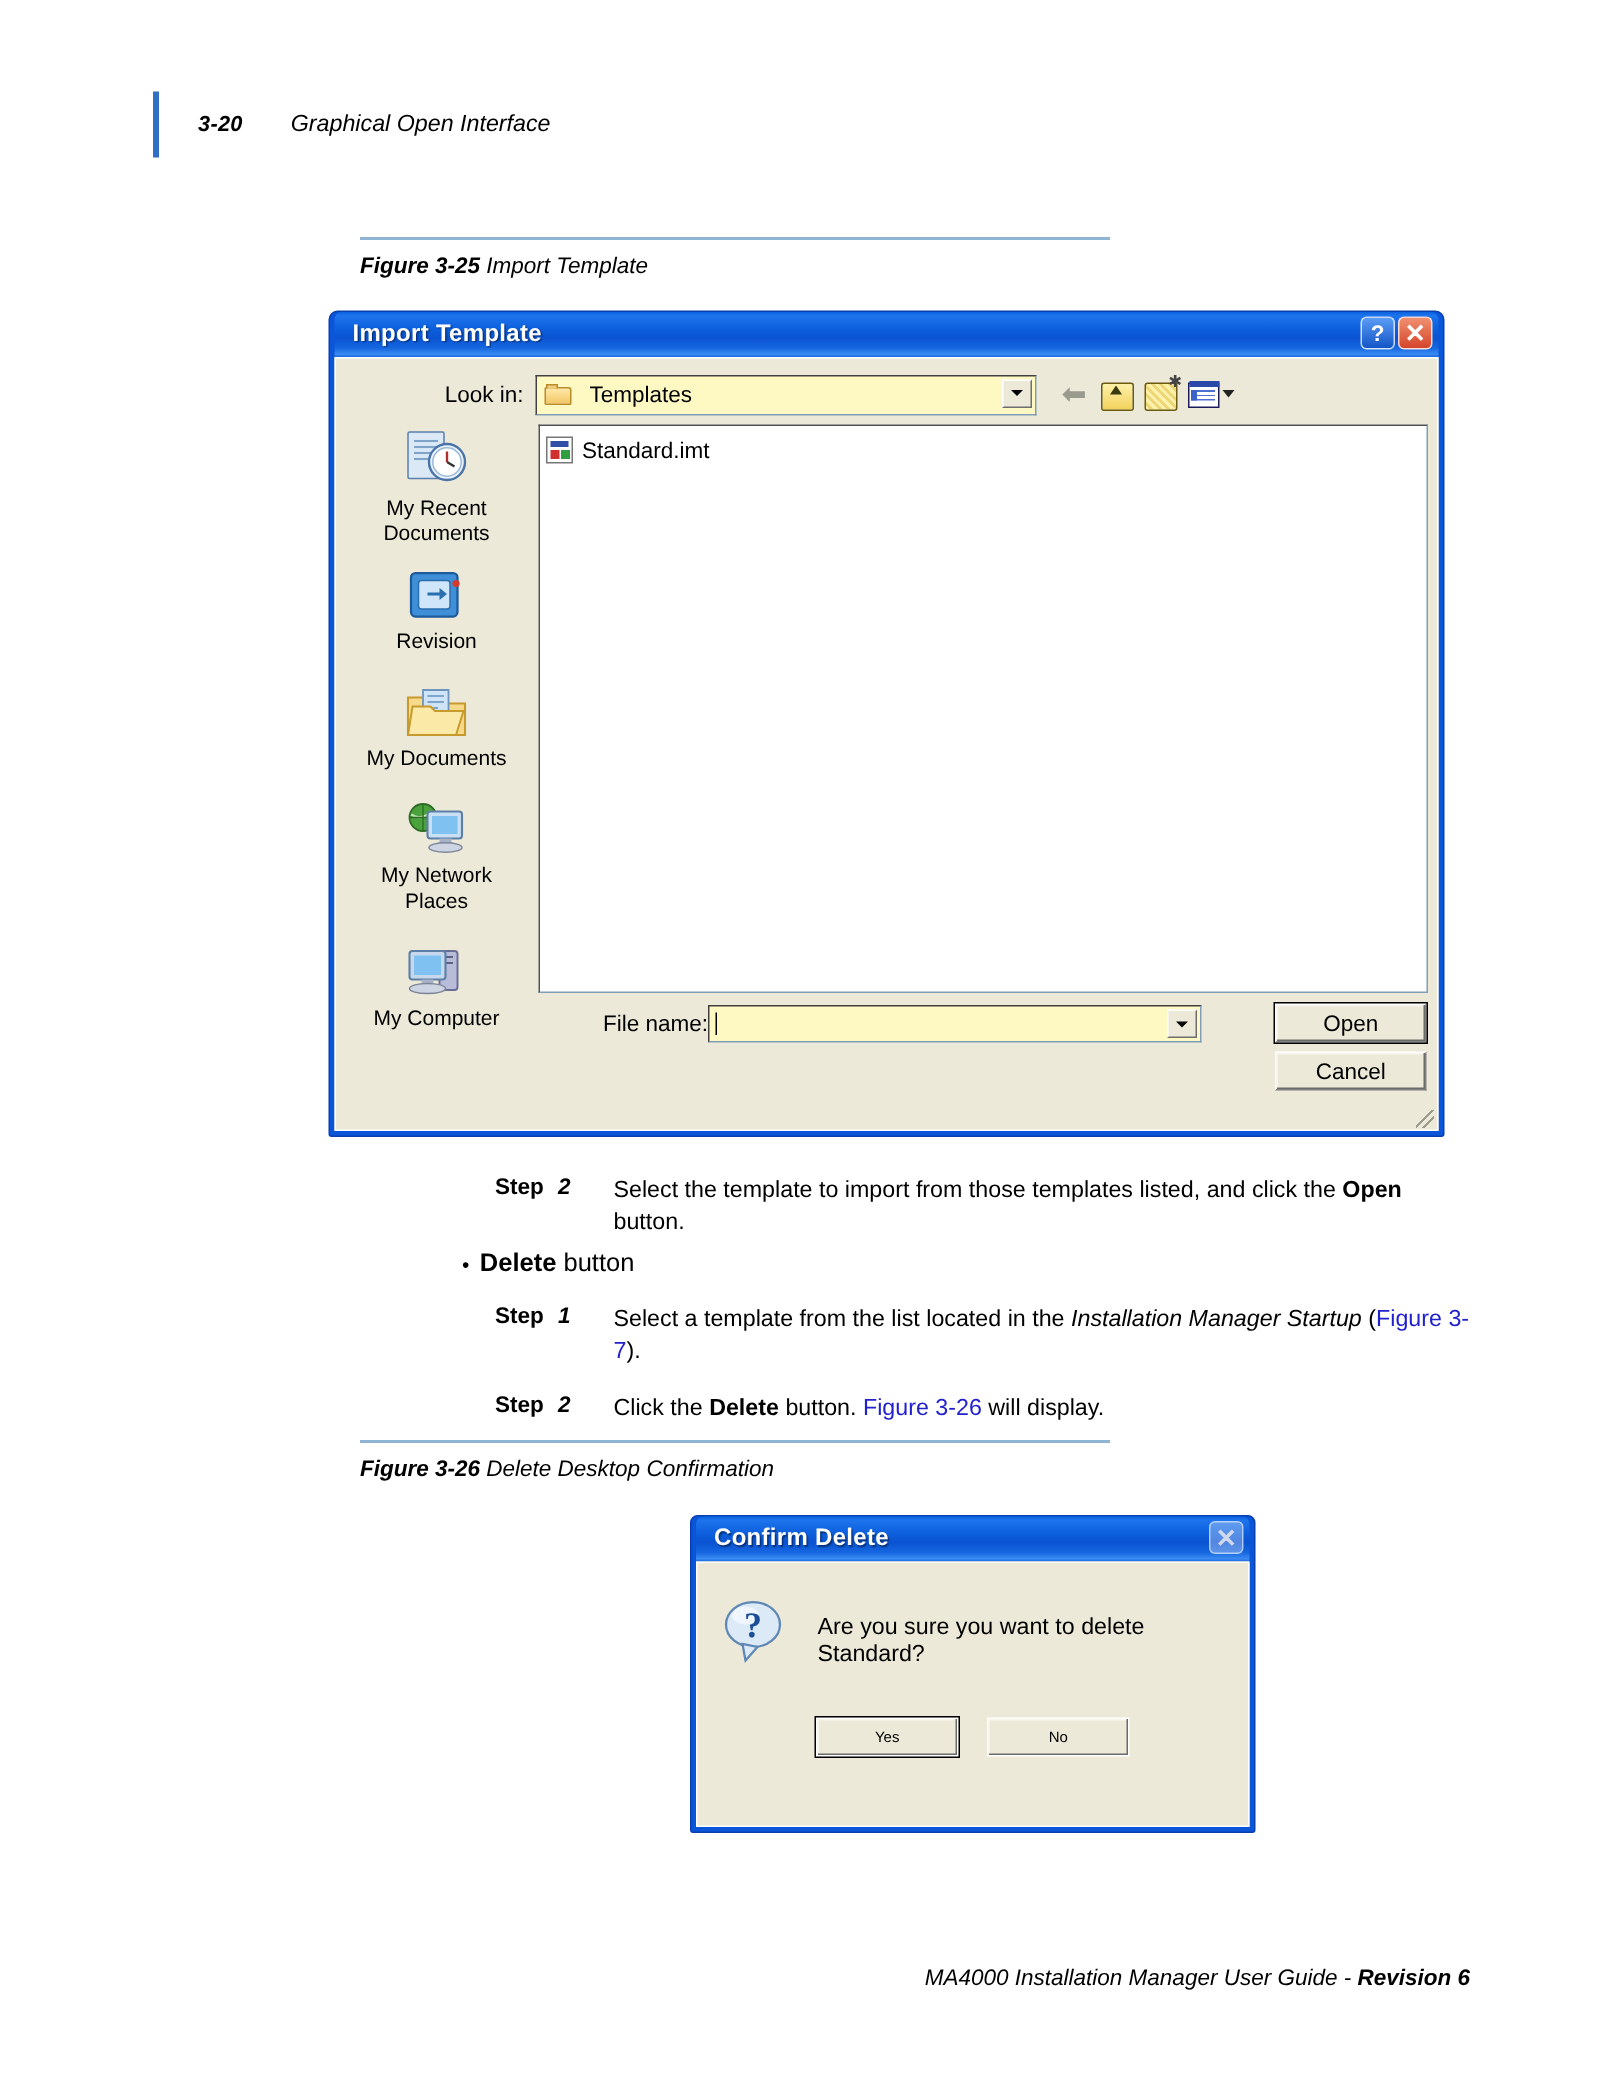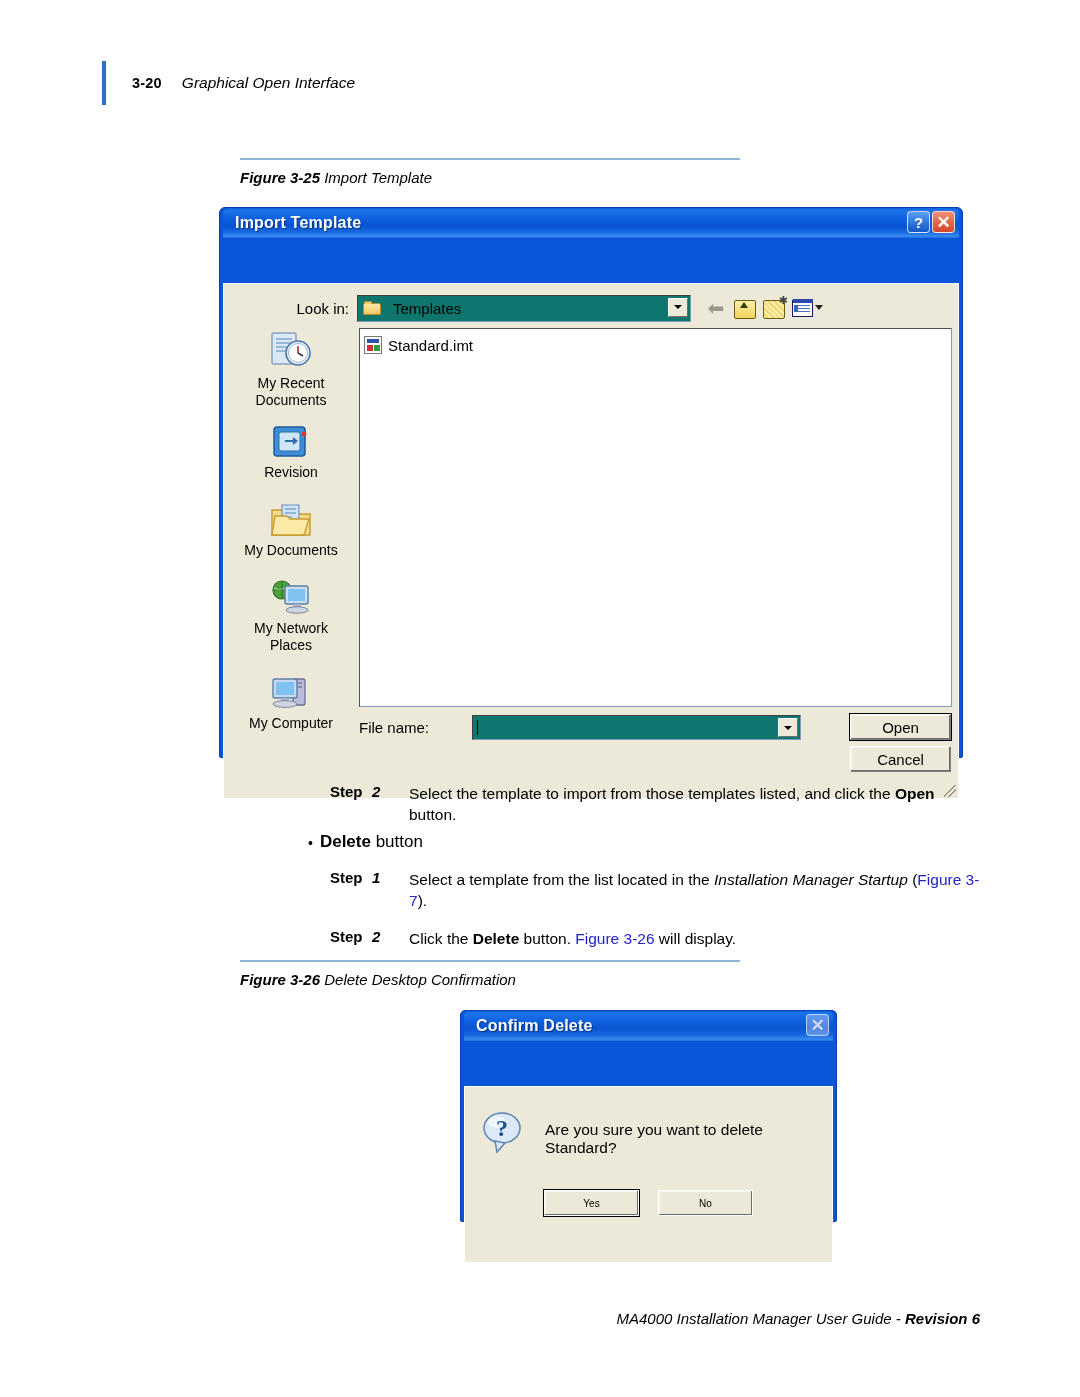--- a/index.html
+++ b/index.html
@@ -25,24 +25,25 @@
     align-items: center;
     height: 46px;
   }
   .header-rule {
     width: 4px;
     height: 44px;
     background: #2f6fc4;
     margin-right: 26px;
   }
   .header-pageno {
+    font-style: italic;
     font-weight: bold;
     font-size: 14.5px;
     letter-spacing: .2px;
-    margin-right: 20px;
+    margin-right: 32px;
   }
   .header-title {
     font-style: italic;
     font-size: 15.5px;
   }
 
   
   .fig-caption {
     position: absolute;
     left: 240px;
@@ -127,21 +128,20 @@
     color: #cfd9ee;
     border-color: rgba(255,255,255,.55);
     font-size: 17px;
   }
   .xp-body {
     background: #ece9d8;
     border: 1px solid #ffffff;
     border-top-color: #ffffff;
     box-sizing: border-box;
     position: relative;
-    margin-top: 45px;
   }
 
   
   #import-dialog {
     left: 219px;
     top: 207px;
     width: 744px;
     height: 551px;
   }
   #import-body {
@@ -159,21 +159,21 @@
     align-items: center;
   }
   .lookin-label {
     font-size: 15px;
     width: 133px;
     text-align: right;
     padding-right: 8px;
     box-sizing: border-box;
   }
   .combo {
-    background: #0f766e;
+    background: #fef9c3;
     border: 1px solid #7f9db9;
     border-top-color: #404040;
     border-left-color: #404040;
     height: 25px;
     display: flex;
     align-items: center;
     box-sizing: border-box;
     position: relative;
   }
   .combo-text {
@@ -388,20 +388,21 @@
   }
 
   
   .field-row {
     position: absolute;
     left: 135px;
     right: 6px;
     height: 27px;
     display: flex;
     align-items: center;
+    text-align: right;
   }
   #filename-row { top: 430px; }
   #filetype-row { top: 462px; }
   .field-label {
     font-size: 15px;
     width: 113px;
     flex: none;
   }
   .field-combo {
     flex: 1;

